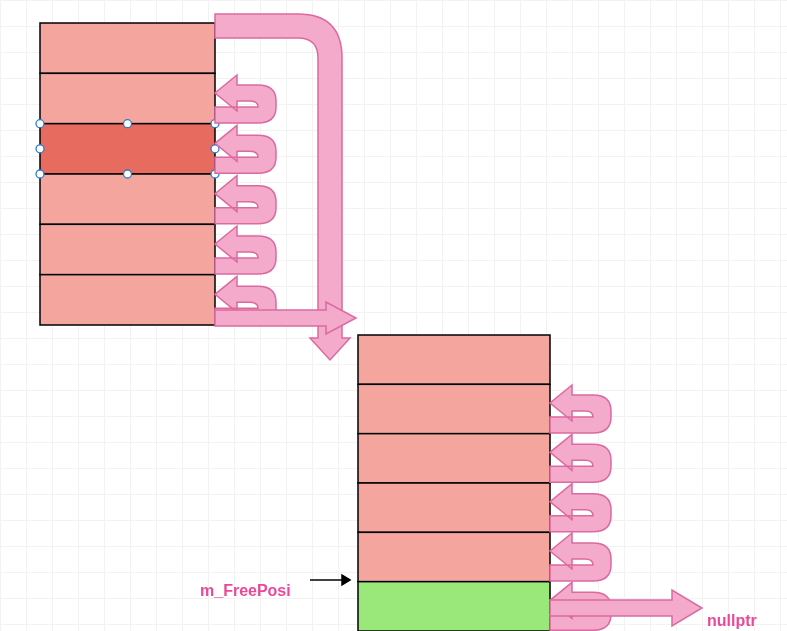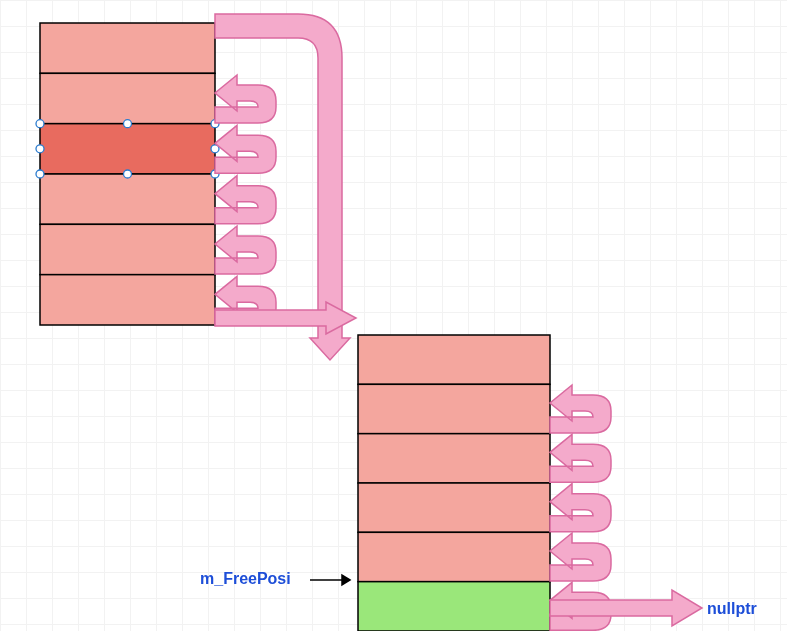--- a/index.html
+++ b/index.html
@@ -18,21 +18,21 @@
     position: absolute; inset: 0;
     background-image:
       linear-gradient(#f2f2f2 1px, transparent 1px),
       linear-gradient(90deg, #f2f2f2 1px, transparent 1px);
     background-size: 26px 26px;
   }
 
   svg { position: absolute; left: 0; top: 0; }
 
   .text-label { position: absolute; white-space: nowrap; }
-  .blue { color: #1d4ed8; }
+  .blue { color: #ec4899; margin-top: 12px; }
 </style>
 </head>
 <body>
 
 <div class="grid"></div>
 
 <svg width="787" height="631">
 
   <g>
 

